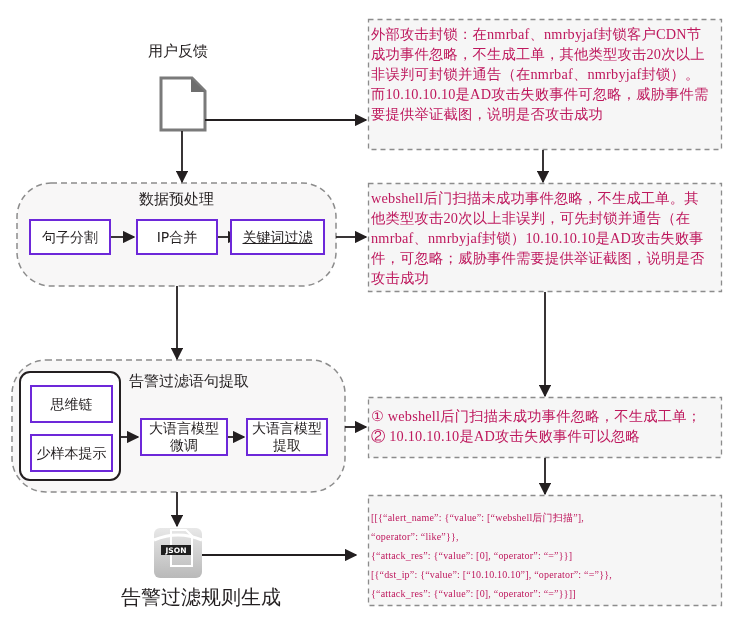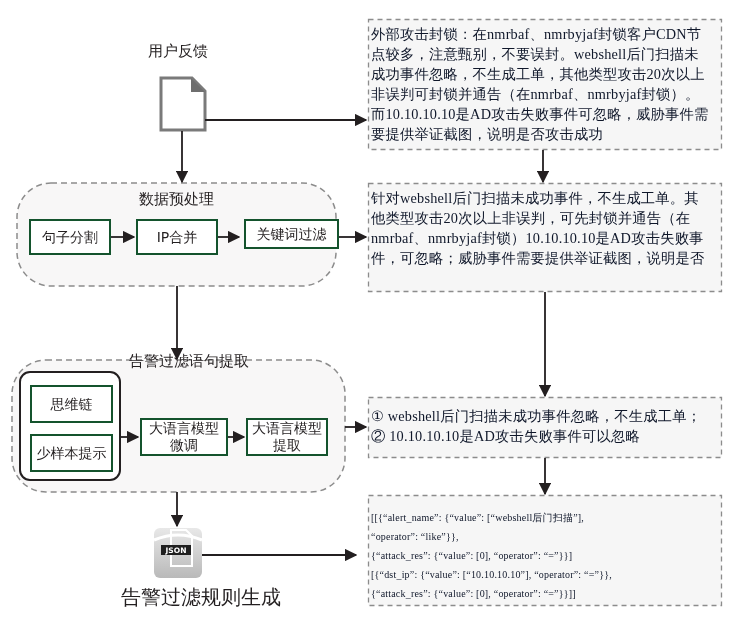--- a/index.html
+++ b/index.html
@@ -3,23 +3,23 @@
 <meta charset="utf-8">
 <style>
   html, body { margin:0; padding:0; background:#ffffff; }
   body { width:755px; height:621px; position:relative; overflow:hidden;
          font-family:"DejaVu Serif","Liberation Serif",serif; color:#231f20; }
   #diagram-svg { position:absolute; left:0; top:0; }
   .abs { position:absolute; }
   .label-sans { font-family:"DejaVu Sans","Liberation Sans",sans-serif; }
   .rbox { position:absolute; background:#f6f6f6; box-sizing:border-box;
           font-family:"Liberation Serif","DejaVu Serif",serif; font-size:14.3px;
-          line-height:20px; color:#0f172a; padding:3px 0 0 2px; letter-spacing:0.2px; }
+          line-height:20px; color:#be185d; padding:3px 0 0 2px; letter-spacing:0.2px; }
   .rbox .line { white-space:nowrap; display:block; }
-  .pbox { position:absolute; background:#ffffff; border:2px solid #14532d; box-sizing:border-box;
+  .pbox { position:absolute; background:#ffffff; border:2px solid #6d28d9; box-sizing:border-box;
           display:flex; align-items:center; justify-content:center; text-align:center;
           font-family:"DejaVu Sans","Liberation Sans",sans-serif; font-size:14px; line-height:17px; color:#231f20; }
   .group-title { position:absolute; font-family:"DejaVu Sans","Liberation Sans",sans-serif;
                  font-size:15px; color:#231f20; white-space:nowrap; }
 </style>
 </head>
 <body>
 
 <svg id="diagram-svg" width="755" height="621" viewBox="0 0 755 621">
   <defs>
@@ -84,52 +84,52 @@
     <line x1="202" y1="555" x2="356" y2="555" marker-end="url(#arrow)"></line>
   </g>
 </svg>
 
 <div class="abs label-sans" style="left:148px; top:42px; font-size:15px;">用户反馈</div>
 
 <div class="group-title" style="left:139px; top:190px;">数据预处理</div>
 
 <div class="pbox" style="left:29px; top:219px; width:82px; height:36px;">句子分割</div>
 <div class="pbox" style="left:136px; top:219px; width:82px; height:36px;">IP合并</div>
-<div class="pbox" style="left:244px; top:219px; width:95px; height:30px;">关键词过滤</div>
+<div class="pbox" style="left:230px; top:219px; width:95px; height:36px;text-decoration:underline;">关键词过滤</div>
 
-<div class="group-title" style="left:129px; top:352px;">告警过滤语句提取</div>
+<div class="group-title" style="left:129px; top:372px;">告警过滤语句提取</div>
 
 <div class="pbox" style="left:30px; top:385px; width:83px; height:38px;">思维链</div>
 <div class="pbox" style="left:30px; top:434px; width:83px; height:38px;">少样本提示</div>
 
 <div class="pbox" style="left:140px; top:418px; width:88px; height:38px; flex-direction:column;">
   <span>大语言模型</span>
   <span>微调</span>
 </div>
 <div class="pbox" style="left:246px; top:418px; width:82px; height:38px; flex-direction:column;">
   <span>大语言模型</span>
   <span>提取</span>
 </div>
 
 <div class="abs label-sans" style="left:121px; top:584px; font-size:20px;">告警过滤规则生成</div>
 
 <div class="rbox" style="left:369px; top:21px; width:352px; height:128px; background:transparent;">
   <span class="line">外部攻击封锁：在nmrbaf、nmrbyjaf封锁客户CDN节</span>
-  <span class="line">点较多，注意甄别，不要误封。webshell后门扫描未</span>
   <span class="line">成功事件忽略，不生成工单，其他类型攻击20次以上</span>
   <span class="line">非误判可封锁并通告（在nmrbaf、nmrbyjaf封锁）。</span>
   <span class="line">而10.10.10.10是AD攻击失败事件可忽略，威胁事件需</span>
   <span class="line">要提供举证截图，说明是否攻击成功</span>
 </div>
 
 <div class="rbox" style="left:369px; top:185px; width:352px; height:106px; background:transparent;">
-  <span class="line">针对webshell后门扫描未成功事件，不生成工单。其</span>
+  <span class="line">webshell后门扫描未成功事件忽略，不生成工单。其</span>
   <span class="line">他类型攻击20次以上非误判，可先封锁并通告（在</span>
   <span class="line">nmrbaf、nmrbyjaf封锁）10.10.10.10是AD攻击失败事</span>
   <span class="line">件，可忽略；威胁事件需要提供举证截图，说明是否</span>
+  <span class="line">攻击成功</span>
 </div>
 
 <div class="rbox" style="left:369px; top:403px; width:352px; height:54px; background:transparent;">
   <span class="line">① webshell后门扫描未成功事件忽略，不生成工单；</span>
   <span class="line">② 10.10.10.10是AD攻击失败事件可以忽略</span>
 </div>
 
 <div class="rbox" style="left:369px; top:505px; width:352px; height:100px; background:transparent; font-size:10px; line-height:19px;">
   <span class="line">[[{“alert_name”: {“value”: [“webshell后门扫描”],</span>
   <span class="line">“operator”: “like”}},</span>

